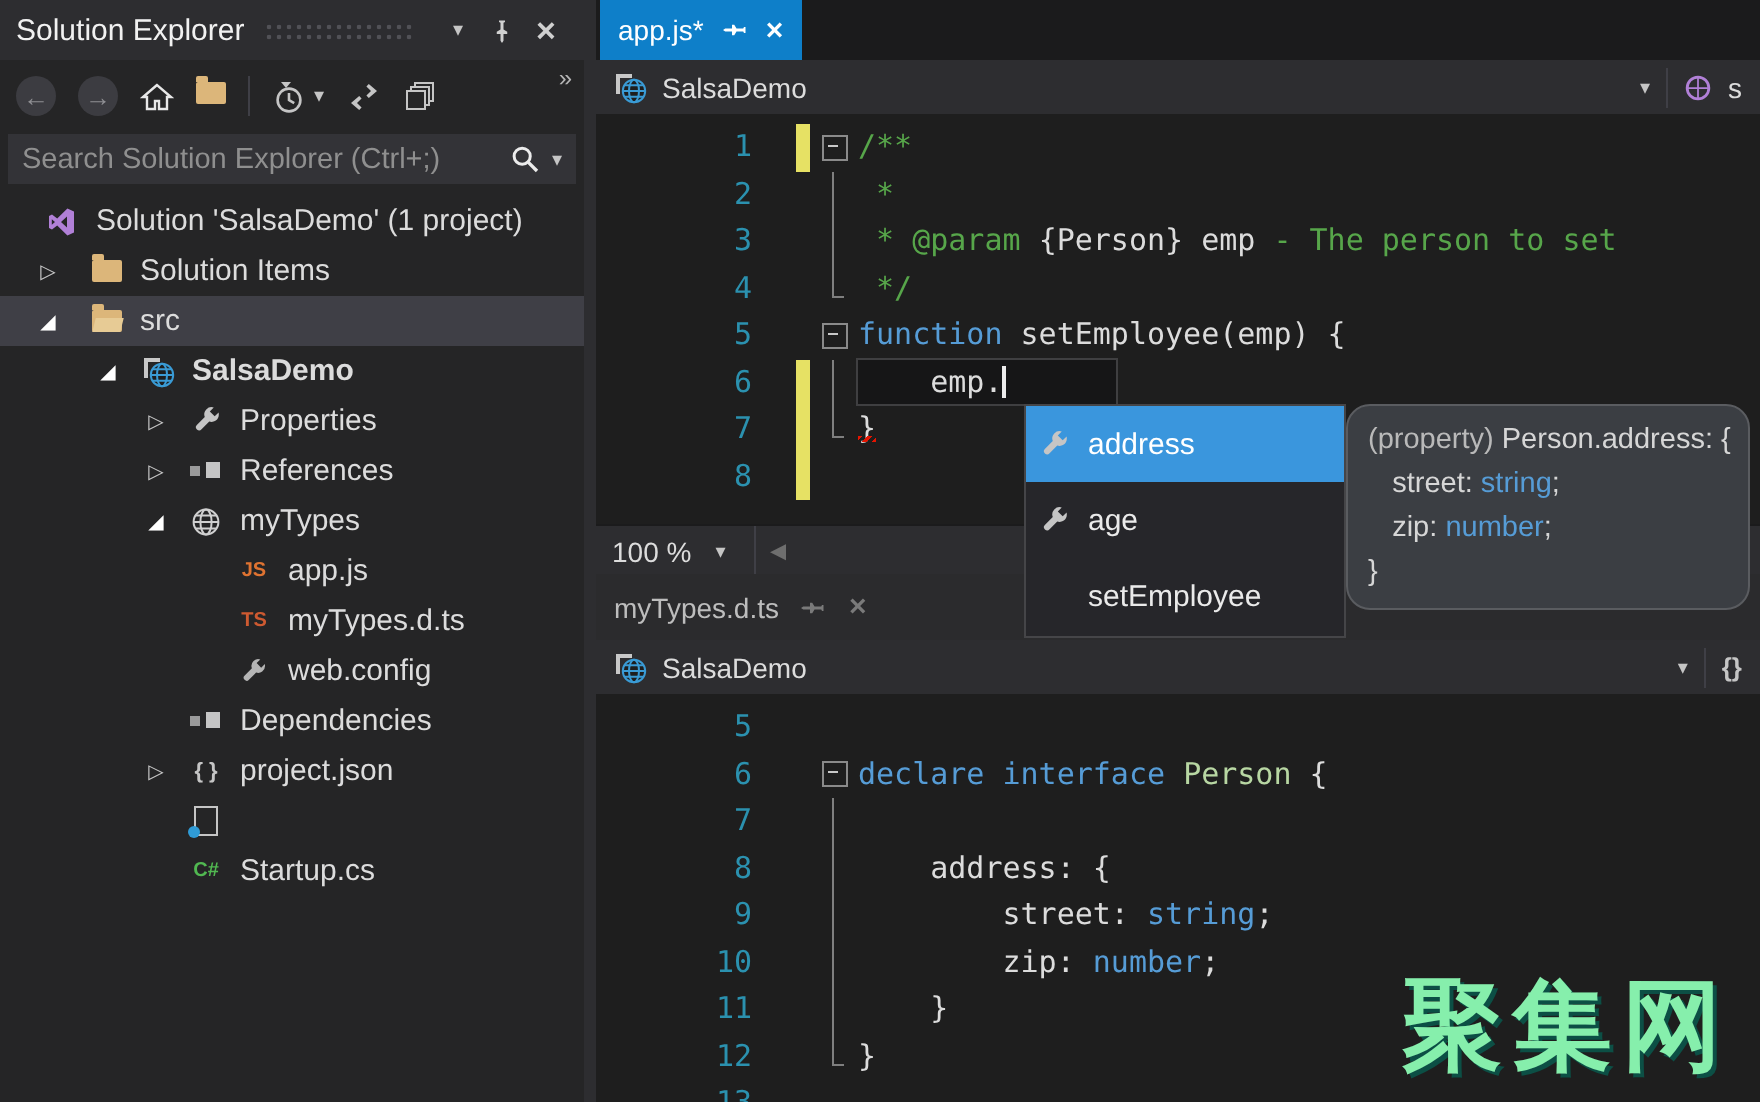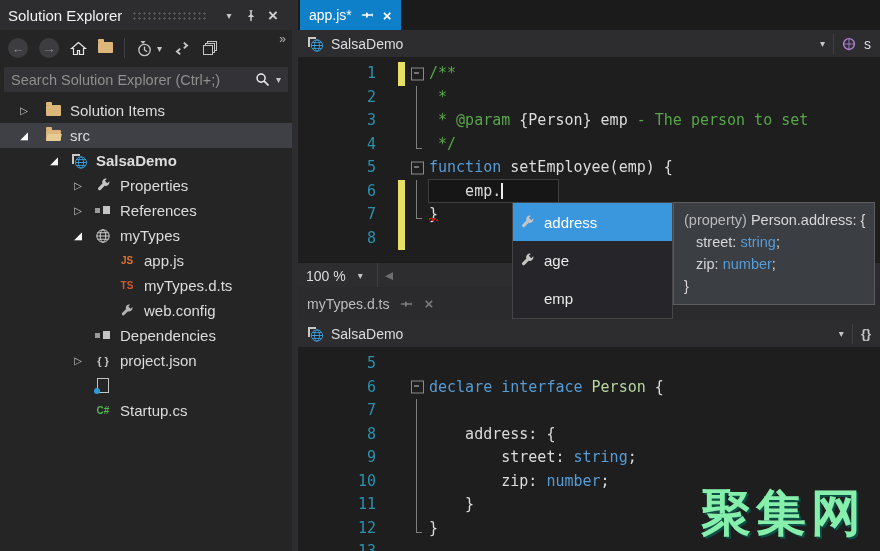--- a/index.html
+++ b/index.html
@@ -80,21 +80,21 @@
   .ed-bot{position:absolute;left:298px;top:287px;width:582px;height:264px;background:#1e1e1e;}
   .tabstrip2{height:33px;background:#2b2b2d;display:flex;align-items:center;padding-left:9px;gap:11px;font-size:14px;color:#bdbdbd;}
   .dimicon{color:#7a7a7a;}
 
   
   .isense{position:absolute;left:512px;top:202px;width:161px;height:117px;background:#26262a;border:1px solid #454548;
           box-sizing:border-box;z-index:5;display:flex;flex-direction:column;font-size:15px;}
   .is-row{flex:1;display:flex;align-items:center;padding-left:5px;gap:8px;color:#eaeaea;}
   .is-row.sel{background:#3a96dd;color:#fff;}
   .is-ic{width:18px;display:flex;align-items:center;justify-content:center;flex:none;}
-  .qinfo{position:absolute;left:673px;top:202px;width:202px;background:#3b3e43;border:1px solid #5a5c60;border-radius:0;
+  .qinfo{position:absolute;left:673px;top:202px;width:202px;background:#3b3e43;border:1px solid #5a5c60;border-radius:12px;
          z-index:6;padding:6px 10px 7px 10px;font-size:14.5px;line-height:22px;color:#d6d6d6;box-sizing:border-box;}
   .qinfo .ql{white-space:pre;}
   .qinfo .g{color:#b9b9b9;} .qinfo .p{color:#d6d6d6;} .qinfo .k{color:#569cd6;}
 
   .wm{position:absolute;right:14px;bottom:4px;z-index:7;font-size:50px;font-weight:bold;color:#86efac;
       letter-spacing:5px;text-shadow:2px 2px 0 #0c4f45;}
   svg{display:block;}
 </style>
 </head>
 <body>
@@ -156,20 +156,31 @@
       <span id="ic-search">
           <svg width="15" height="15" viewBox="0 0 16 16">
             <circle cx="6.5" cy="6.5" r="4.3" fill="none" stroke="#ececec" stroke-width="1.6"></circle>
             <path d="M9.8 9.8l4.6 4.6" stroke="#ececec" stroke-width="1.8"></path>
           </svg>
         </span>
       <span class="chev" style="margin-left:6px;">▾</span>
     </div>
     <div class="se-tree" id="tree">
         <div class="trow">
+          <span class="arr" style="margin-left: 4px;"></span>
+          <span class="ticon" style="margin-left: 2px;">
+            <span style="display: inline-flex; align-items: center;">
+              <svg width="16" height="16" viewBox="0 0 16 16">
+                <path d="M10.7 1.2 5.6 6.3 3 4.2l-1.5.8v6l1.5.8 2.6-2.1 5.1 5.1 3.3-1.6V2.8zM2.9 9.4V6.6L4.5 8zm7.6 1.4L7.5 8l3-2.8z" fill="#b180d7"></path>
+              </svg>
+            </span>
+          </span>
+          <span class="lbl">Solution 'SalsaDemo' (1 project)</span>
+        </div>
+        <div class="trow">
           <span class="arr" style="margin-left: 16px;">▷</span>
           <span class="ticon" style="margin-left: 12px;">
             <span style="display: inline-flex; align-items: center;">
               <span class="fold-ic"></span>
             </span>
           </span>
           <span class="lbl">Solution Items</span>
         </div>
         <div class="trow sel">
           <span class="arr exp" style="margin-left: 16px;">◢</span>
@@ -495,21 +506,21 @@
           <span style="display: inline-flex; align-items: center;">
             <svg width="15" height="15" viewBox="0 0 16 16">
               <path d="M14.3 4.6a3.9 3.9 0 0 1-5.1 3.7l-4.1 4.1a1.7 1.7 0 1 1-2.4-2.4l4.1-4.1A3.9 3.9 0 0 1 11.6.8L9.5 2.9l2.6 2.6 2.1-2.1c.1.4.1.8.1 1.2z" fill="#c5c5c5"></path>
             </svg>
           </span>
         </span>
         <span>age</span>
       </div>
       <div class="is-row">
         <span class="is-ic"></span>
-        <span>emp</span>
+        <span>setEmployee</span>
       </div>
     </div>
 
   <div class="qinfo" id="qinfo">
       <div class="ql"><span class="g">(property) </span><span class="p">Person.address: {</span></div>
       <div class="ql"><span class="p">   street: </span><span class="k">string</span><span class="p">;</span></div>
       <div class="ql"><span class="p">   zip: </span><span class="k">number</span><span class="p">;</span></div>
       <div class="ql"><span class="p">}</span></div>
     </div>
 

